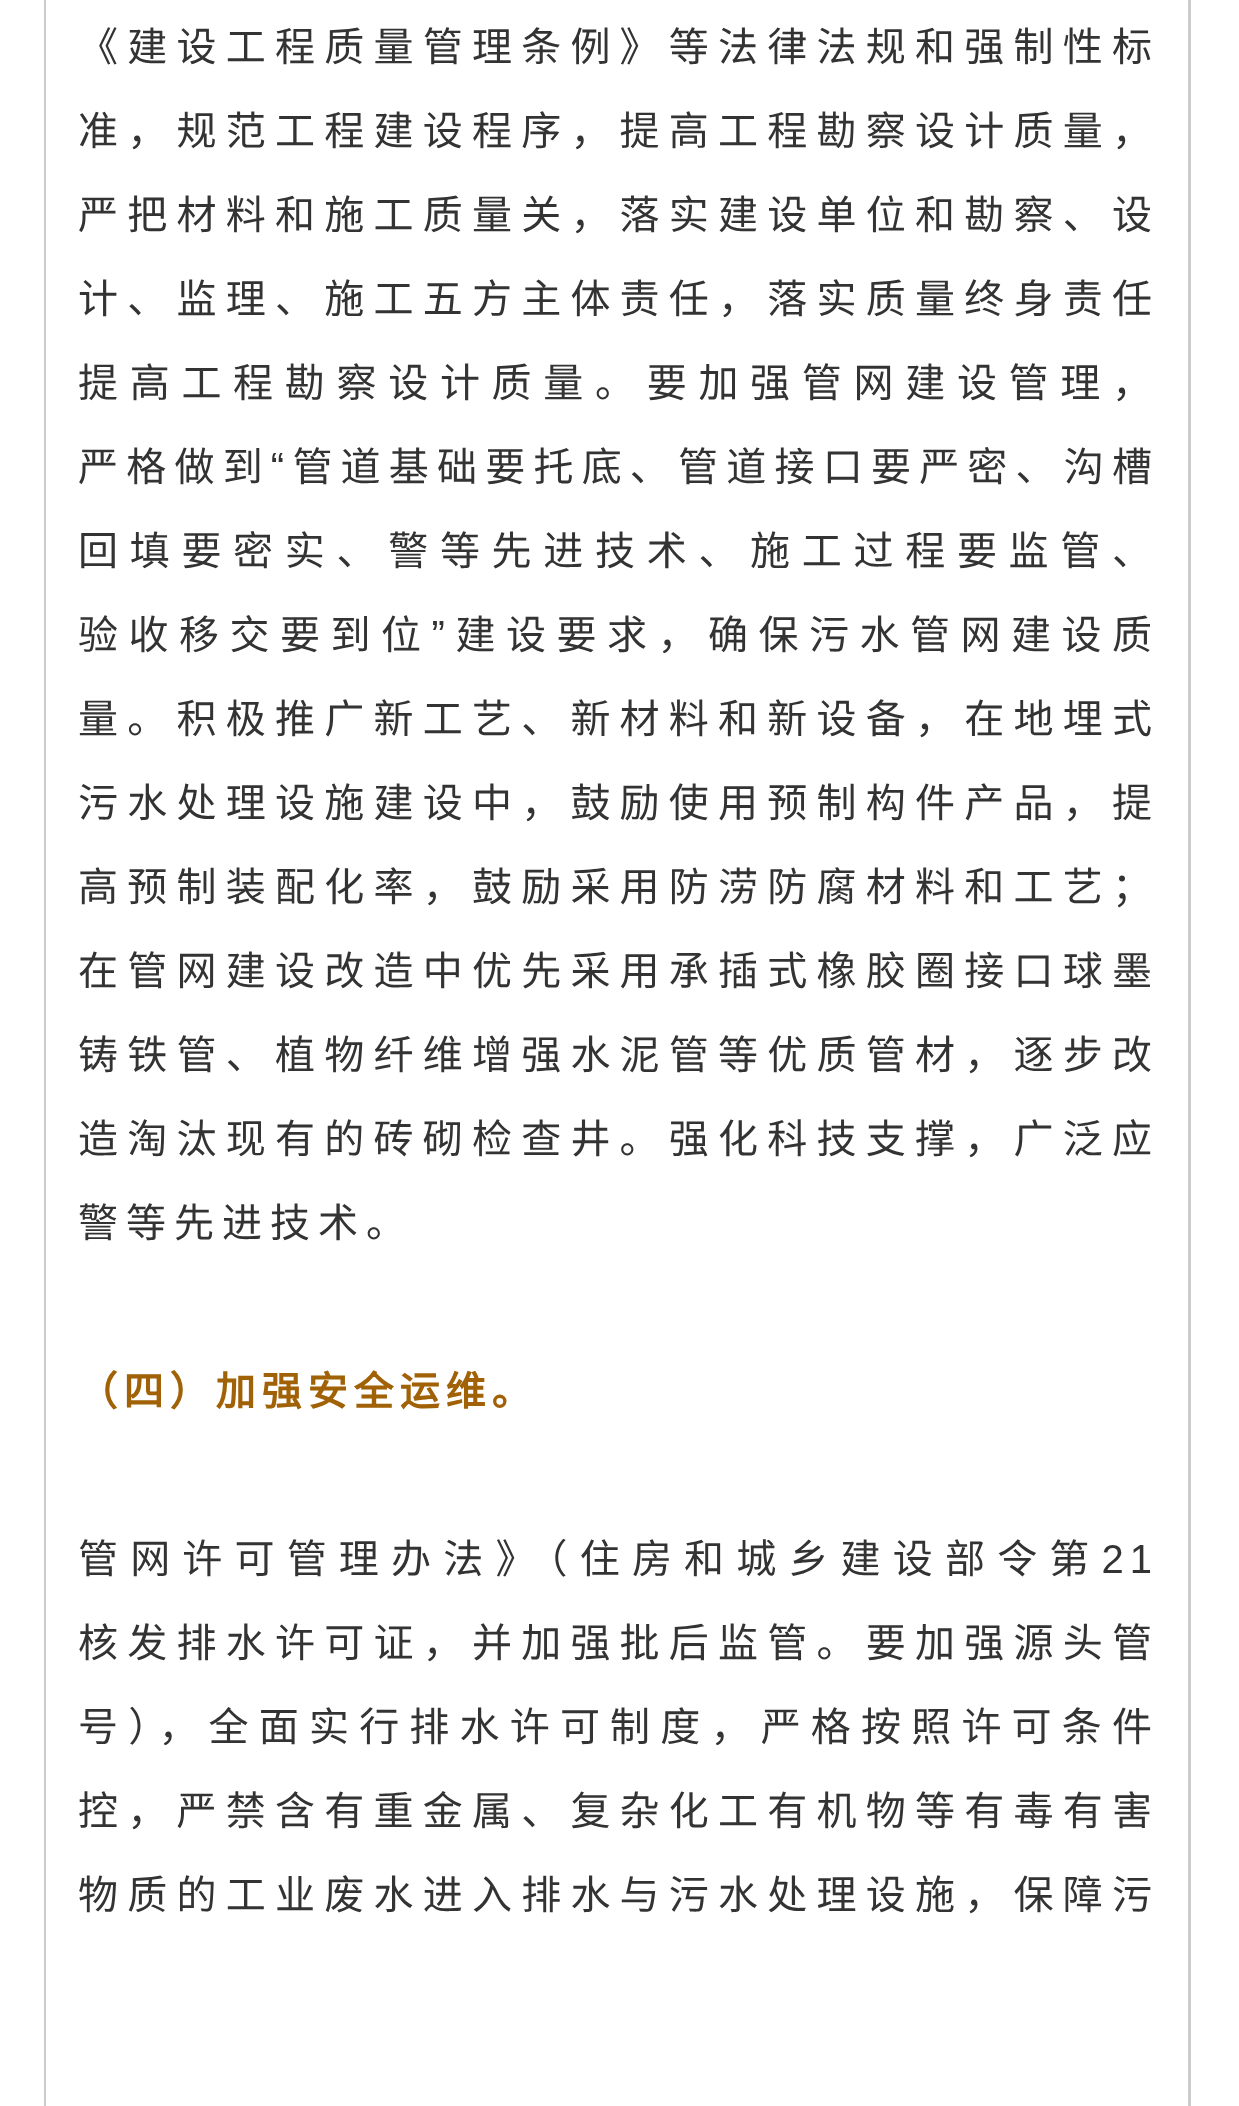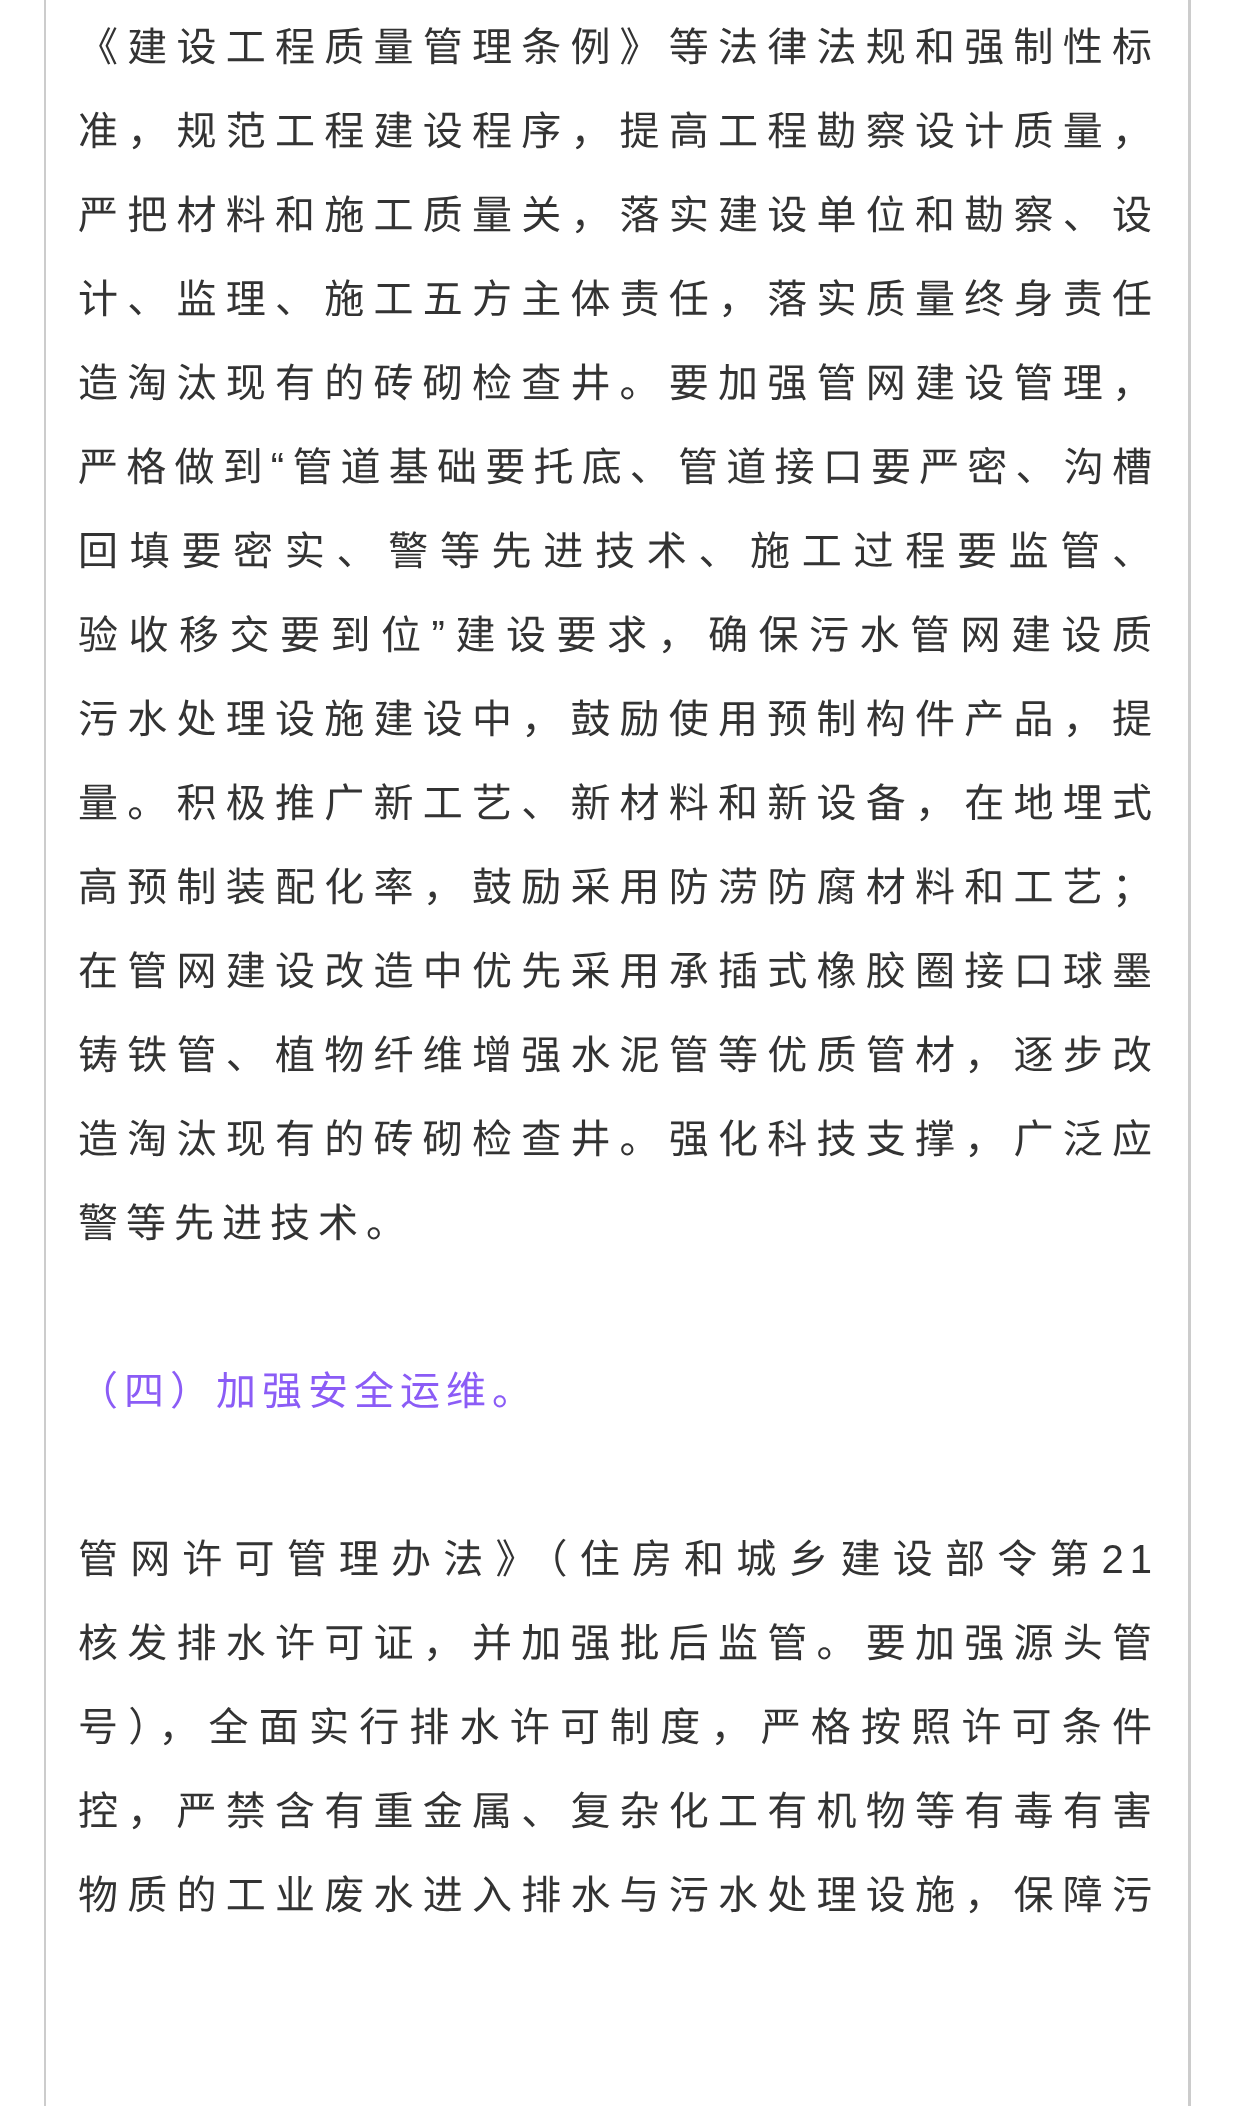--- a/index.html
+++ b/index.html
@@ -30,47 +30,47 @@
     text-align-last: justify;
     letter-spacing: 6px;
   }
   .line.end {
     text-align: right;
     text-align-last: left;
     letter-spacing: 8px;
   }
   .heading {
     margin: 0 0 84px 0;
-    font-weight: 400;
+    font-weight: 700;
     font-size: 40px;
     line-height: 84px;
     letter-spacing: 6px;
-    color: #8b5cf6;
+    color: #a16207;
   }
 </style>
 </head>
 <body>
 
 <div class="page">
   <div class="rule rule-left"></div>
   <div class="rule rule-right"></div>
 
   <div class="content">
 
     <section class="para">
       <div class="line">《建设工程质量管理条例》等法律法规和强制性标</div>
       <div class="line">准，规范工程建设程序，提高工程勘察设计质量，</div>
       <div class="line">严把材料和施工质量关，落实建设单位和勘察、设</div>
       <div class="line">计、监理、施工五方主体责任，落实质量终身责任</div>
-      <div class="line">造淘汰现有的砖砌检查井。要加强管网建设管理，</div>
+      <div class="line">提高工程勘察设计质量。要加强管网建设管理，</div>
       <div class="line">严格做到“管道基础要托底、管道接口要严密、沟槽</div>
       <div class="line">回填要密实、警等先进技术、施工过程要监管、</div>
       <div class="line">验收移交要到位”建设要求，确保污水管网建设质</div>
+      <div class="line">量。积极推广新工艺、新材料和新设备，在地埋式</div>
       <div class="line">污水处理设施建设中，鼓励使用预制构件产品，提</div>
-      <div class="line">量。积极推广新工艺、新材料和新设备，在地埋式</div>
       <div class="line">高预制装配化率，鼓励采用防涝防腐材料和工艺；</div>
       <div class="line">在管网建设改造中优先采用承插式橡胶圈接口球墨</div>
       <div class="line">铸铁管、植物纤维增强水泥管等优质管材，逐步改</div>
       <div class="line">造淘汰现有的砖砌检查井。强化科技支撑，广泛应</div>
       <div class="line end">警等先进技术。</div>
     </section>
 
     <div class="heading">（四）加强安全运维。</div>
 
     <section class="para">

